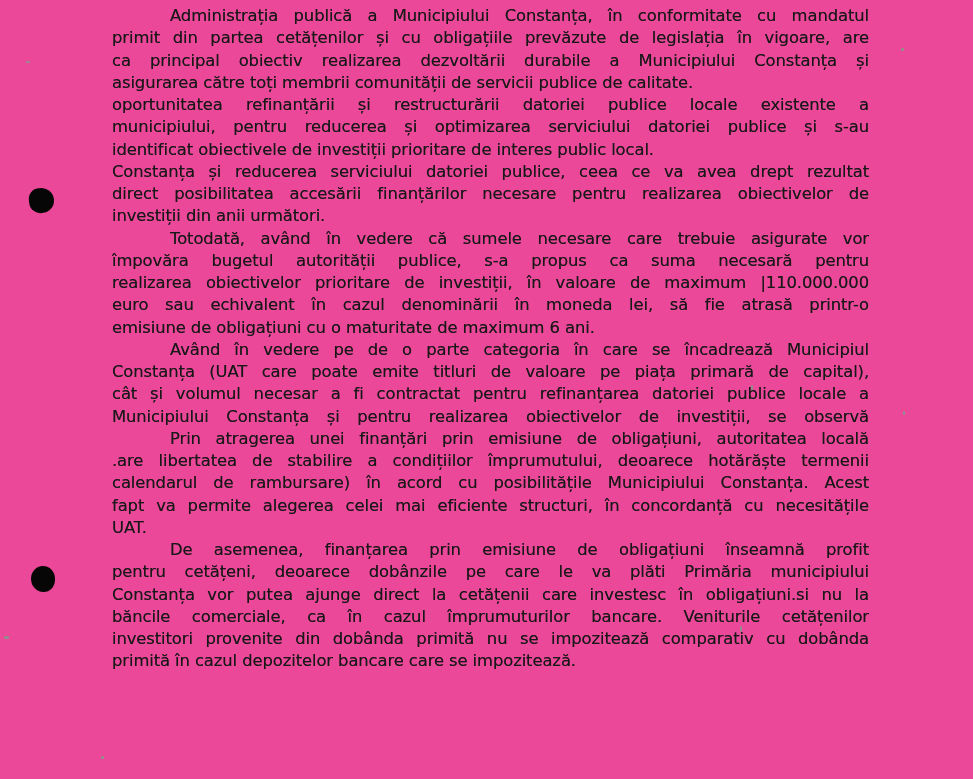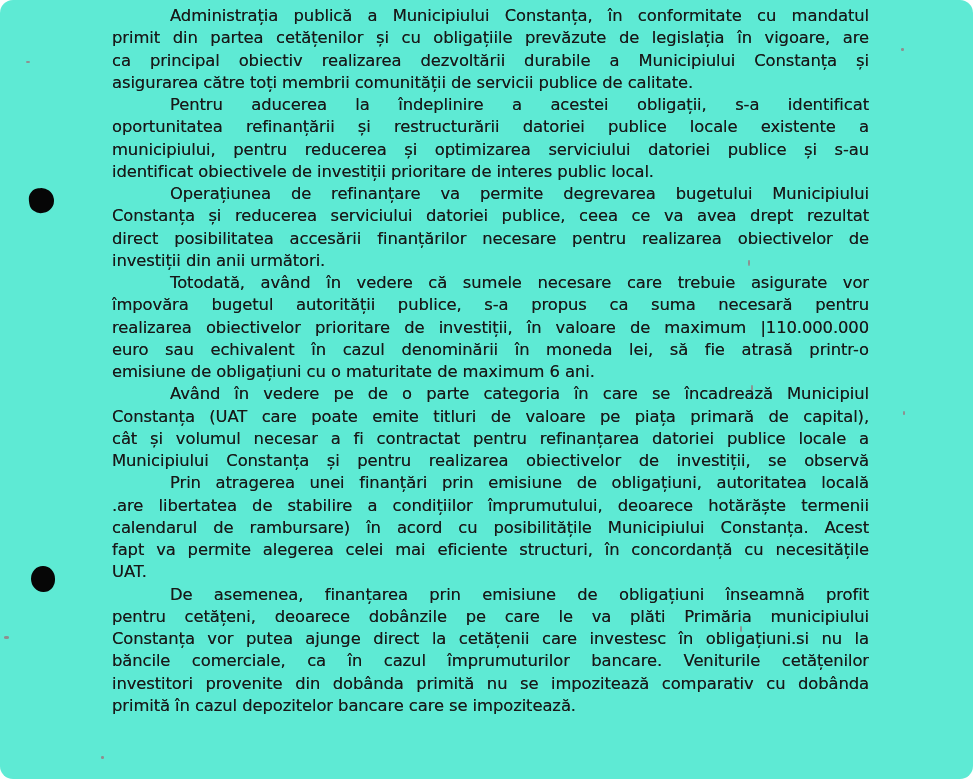--- a/index.html
+++ b/index.html
@@ -6,22 +6,21 @@
   html, body { width: 973px; height: 779px; }
   body {
     position: relative;
     overflow: hidden;
     background: #fefefe;
     font-family: "DejaVu Sans", "Liberation Sans", sans-serif;
   }
   .page {
     position: absolute;
     inset: 0;
-    background: #5eead4;
-    border-radius: 13px;
+    background: #ec4899;
   }
   .textblock {
     position: absolute;
     left: 112px;
     top: 5px;
     width: 757px;
     color: #181818;
   }
   .para { margin: 0; }
   .line {
@@ -85,28 +84,26 @@
   <div class="textblock">
 
     <div class="para">
       <div class="line first">Administrația publică a Municipiului Constanța, în conformitate cu mandatul</div>
       <div class="line">primit din partea cetățenilor și cu obligațiile prevăzute de legislația în vigoare, are</div>
       <div class="line">ca principal obiectiv realizarea dezvoltării durabile a Municipiului Constanța și</div>
       <div class="line last">asigurarea către toți membrii comunității de servicii publice de calitate.</div>
     </div>
 
     <div class="para">
-      <div class="line first">Pentru aducerea la îndeplinire a acestei obligații, s-a identificat</div>
       <div class="line">oportunitatea refinanțării și restructurării datoriei publice locale existente a</div>
       <div class="line">municipiului, pentru reducerea și optimizarea serviciului datoriei publice și s-au</div>
       <div class="line last">identificat obiectivele de investiții prioritare de interes public local.</div>
     </div>
 
     <div class="para">
-      <div class="line first">Operațiunea de refinanțare va permite degrevarea bugetului Municipiului</div>
       <div class="line">Constanța și reducerea serviciului datoriei publice, ceea ce va avea drept rezultat</div>
       <div class="line">direct posibilitatea accesării finanțărilor necesare pentru realizarea obiectivelor de</div>
       <div class="line last">investiții din anii următori.</div>
     </div>
 
     <div class="para">
       <div class="line first">Totodată, având în vedere că sumele necesare care trebuie asigurate vor</div>
       <div class="line">împovăra bugetul autorității publice, s-a propus ca suma necesară pentru</div>
       <div class="line">realizarea obiectivelor prioritare de investiții, în valoare de maximum |110.000.000</div>
       <div class="line">euro sau echivalent în cazul denominării în moneda lei, să fie atrasă printr-o</div>

